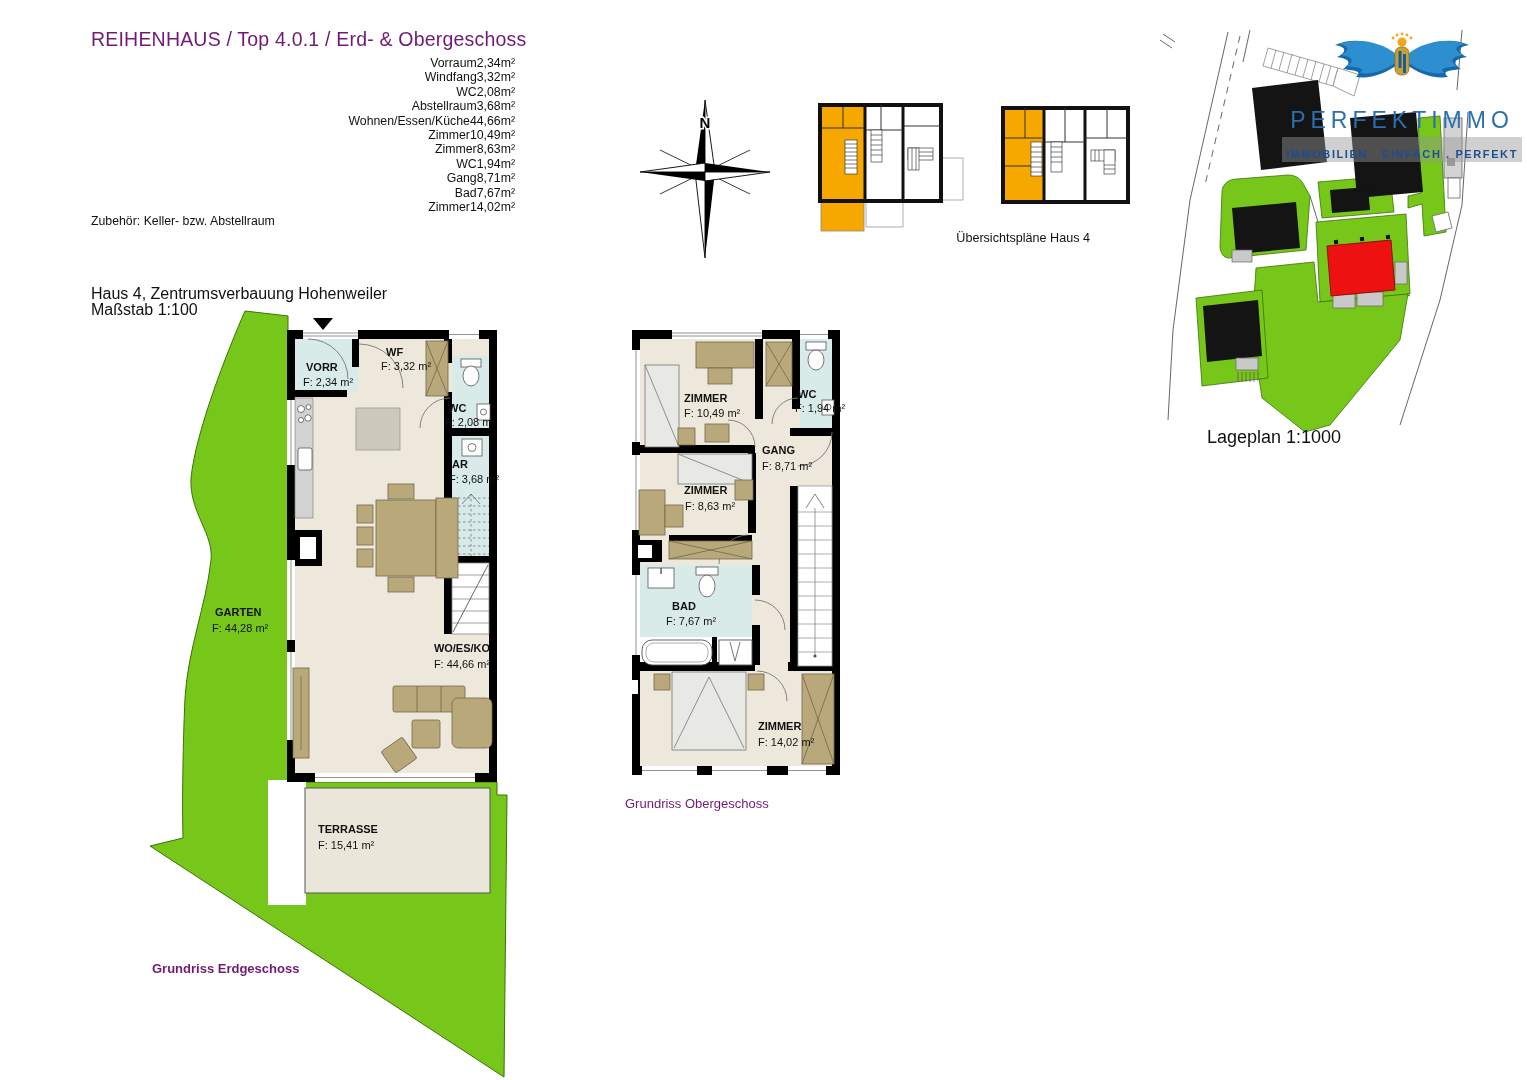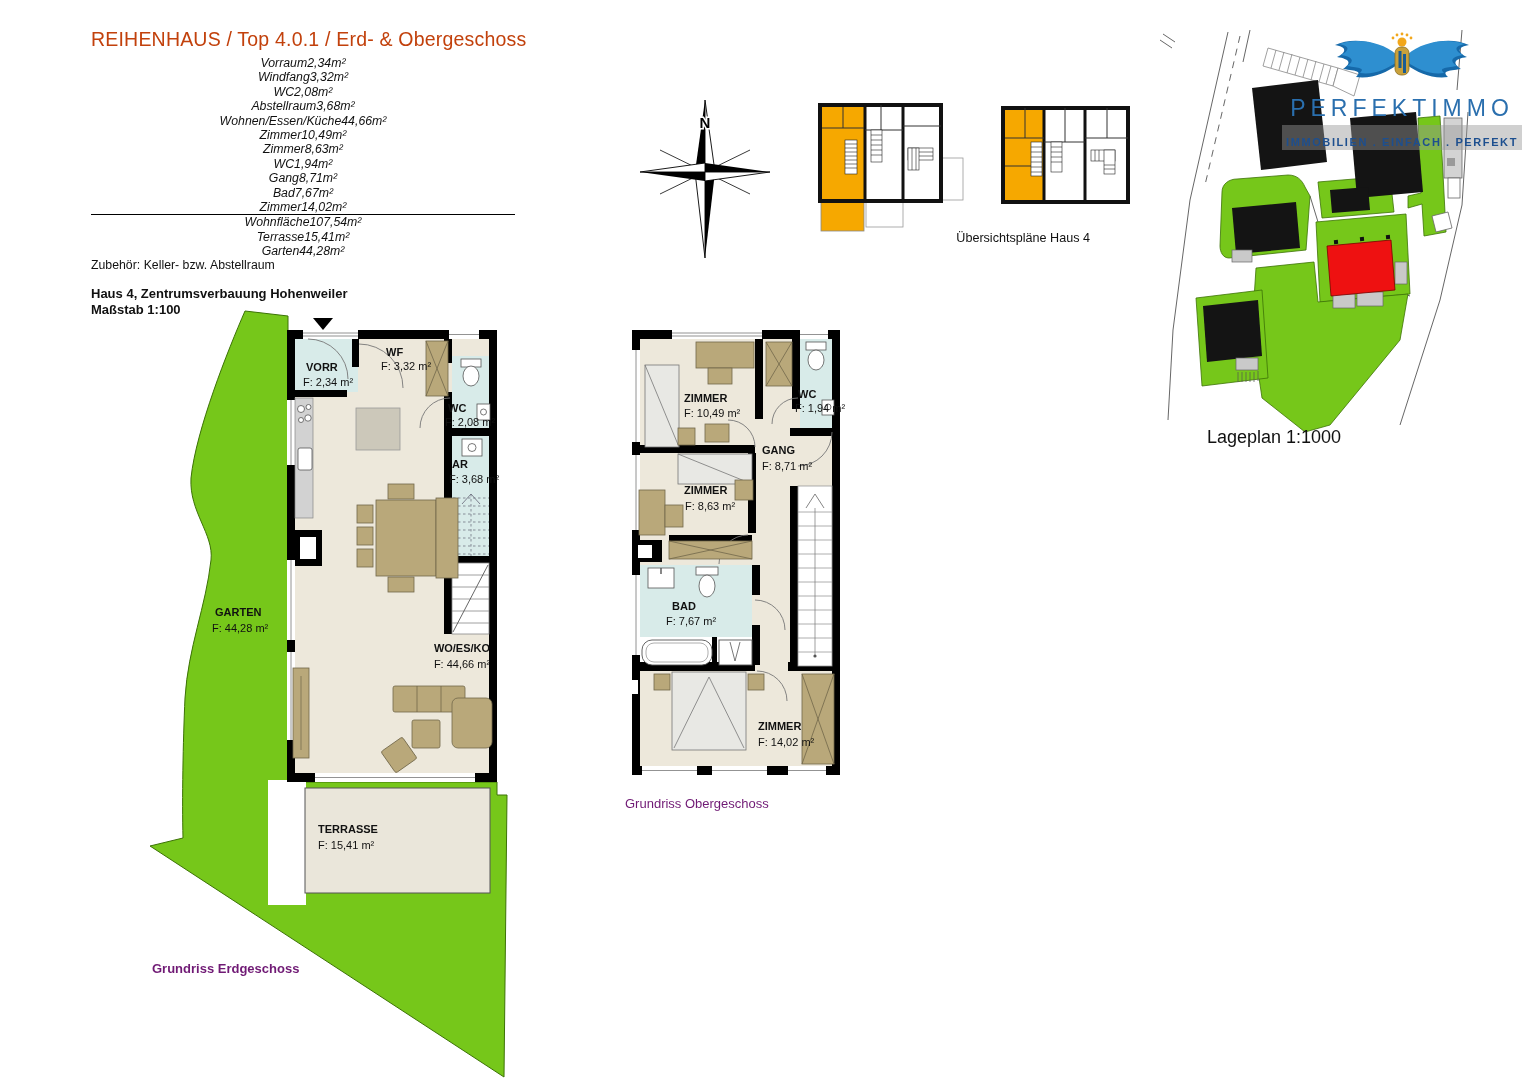--- a/index.html
+++ b/index.html
@@ -1,36 +1,36 @@
 <!DOCTYPE html>
 <html><head>
 <meta charset="utf-8">
 <style>
   html,body { margin:0; padding:0; background:#fff; }
   .page {
     position:relative; width:1527px; height:1080px; background:#fff;
     font-family:"Liberation Sans", sans-serif; color:#111; overflow:hidden;
   }
   .abs { position:absolute; }
-  .title { left:91px; top:28px; font-size:19.5px; color:#c2410c; letter-spacing:0.2px; }
+  .title { left:91px; top:28px; font-size:19.5px; color:#701a75; letter-spacing:0.2px; }
   .arealist { left:91px; top:56px; width:424px; }
-  .row { display:flex; justify-content:center; height:14.4px; font-size:12.3px; line-height:14.4px;font-style:italic; }
+  .row { display:flex; justify-content:flex-end; height:14.4px; font-size:12.3px; line-height:14.4px; }
   .totals { border-top:1px solid #000; }
   .note { font-size:12.3px; line-height:14.4px; margin-top:0px; }
-  .project { left:91px; top:286px; font-size:13px; line-height:15.5px;font-weight:bold; }
+  .project { left:91px; top:286px; font-size:16px; line-height:15.5px; }
   .caption { font-size:13px; color:#701a75; }
   .ov-caption { left:858px; top:231px; width:232px; text-align:right; font-size:12.6px; }
   .lp-caption { left:1207px; top:427px; font-size:18px; }
   .eg-caption { left:152px; top:961px;font-weight:bold; }
   .og-caption { left:625px; top:796px; }
   svg text { font-family:"Liberation Sans", sans-serif; }
   .rname { font-weight:bold; font-size:11px; fill:#111; }
   .rarea { font-size:11px; fill:#111; }
   .logo { left:1282px; top:30px; width:240px; text-align:center; z-index:5; }
-  .logo-name { font-size:23px; letter-spacing:5px; color:#2a6fae; margin-top:3px; white-space:nowrap; }
+  .logo-name { font-size:23px; letter-spacing:5px; color:#2a6fae; margin-top:15px; white-space:nowrap; }
   .logo-tagline { margin-top:3px; background:rgba(150,150,150,0.45); color:#1d4f8f;
     font-size:11px; font-weight:bold; letter-spacing:1.6px; padding:11px 0 2px 0; white-space:nowrap; }
 </style>
 </head>
 <body>
 
 <div class="page">
 
   <div class="abs title">REIHENHAUS / Top 4.0.1 / Erd- &amp; Obergeschoss</div>
 
@@ -72,34 +72,20 @@
         <span>8,71m²</span>
       </div>
     <div class="row">
         <span>Bad</span>
         <span>7,67m²</span>
       </div>
     <div class="row">
         <span>Zimmer</span>
         <span>14,02m²</span>
       </div>
-    <div class="totals">
-      <div class="row">
-          <span>Wohnfläche</span>
-          <span>107,54m²</span>
-        </div>
-      <div class="row">
-          <span>Terrasse</span>
-          <span>15,41m²</span>
-        </div>
-      <div class="row">
-          <span>Garten</span>
-          <span>44,28m²</span>
-        </div>
-    </div>
     <div class="note">Zubehör: Keller- bzw. Abstellraum</div>
   </div>
 
   <div class="abs project">
     <div>Haus 4, Zentrumsverbauung Hohenweiler</div>
     <div>Maßstab 1:100</div>
   </div>
 
   <svg class="abs" style="left:638px;top:93px;" width="136" height="166" viewBox="638 93 136 166">
     <line x1="660" y1="150" x2="750" y2="194" stroke="#222" stroke-width="0.9"></line>

